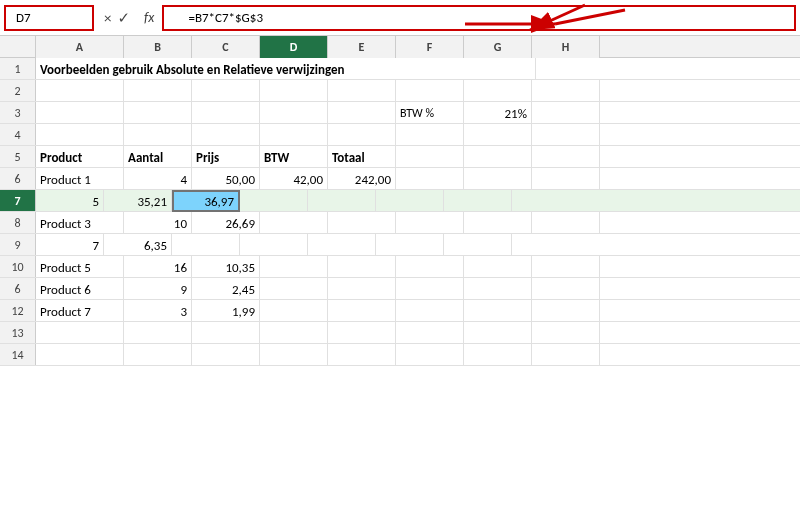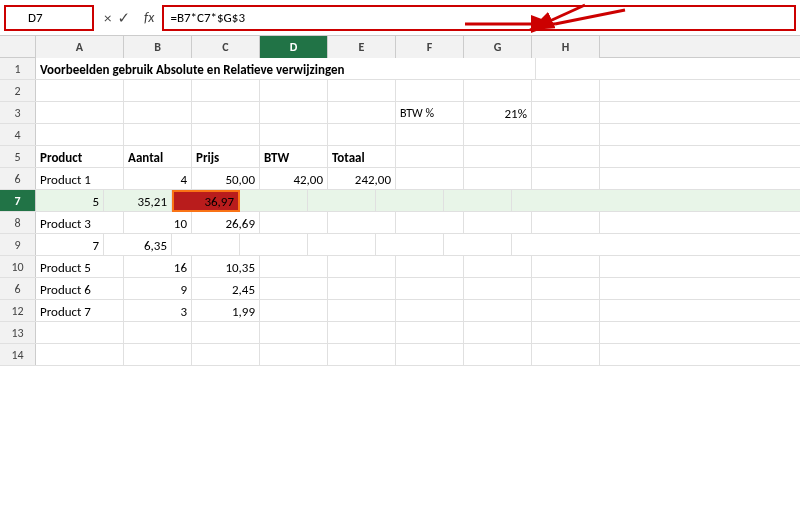--- a/index.html
+++ b/index.html
@@ -21,21 +21,21 @@
       background: #fff;
       padding: 2px 4px;
       gap: 4px;
     }
     .name-box {
       width: 90px;
       height: 26px;
       border: 2px solid #c00;
       display: flex;
       align-items: center;
-      padding: 0 22px;
+      padding: 0 10px;
       font-size: 13px;
       font-weight: normal;
       text-align: right;
     }
     .formula-bar-icons {
       display: flex;
       align-items: center;
       gap: 6px;
       padding: 0 6px;
       color: #555;
@@ -48,21 +48,21 @@
     .fx-label {
       font-style: italic;
       font-size: 14px;
       color: #404040;
       padding: 0 4px;
     }
     .formula-input {
       flex: 1;
       border: 2px solid #c00;
       height: 26px;
-      padding: 0 6px;
+      padding: 0 24px;
       font-size: 13px;
       display: flex;
       align-items: center;
       position: relative;
     }
 
     
     .spreadsheet {
       width: 800px;
     }
@@ -127,22 +127,22 @@
       align-items: center;
       padding: 0 4px;
       font-size: 13px;
       overflow: hidden;
       white-space: nowrap;
       height: 22px;
     }
     .cell.right { justify-content: flex-end; }
     .cell.bold { font-weight: bold; }
     .cell.selected {
-      border: 2px solid #f97316;
-      background: #b91c1c;
+      border: 2px solid #737373;
+      background: #7dd3fc;
       z-index: 2;
       position: relative;
     }
     .cell.title { font-weight: bold; font-size: 13px; }
     .cell.btw-label { font-size: 12px; }
 
     
     .col-a { width: 88px; min-width: 88px; }
     .col-b { width: 68px; min-width: 68px; }
     .col-c { width: 68px; min-width: 68px; }

